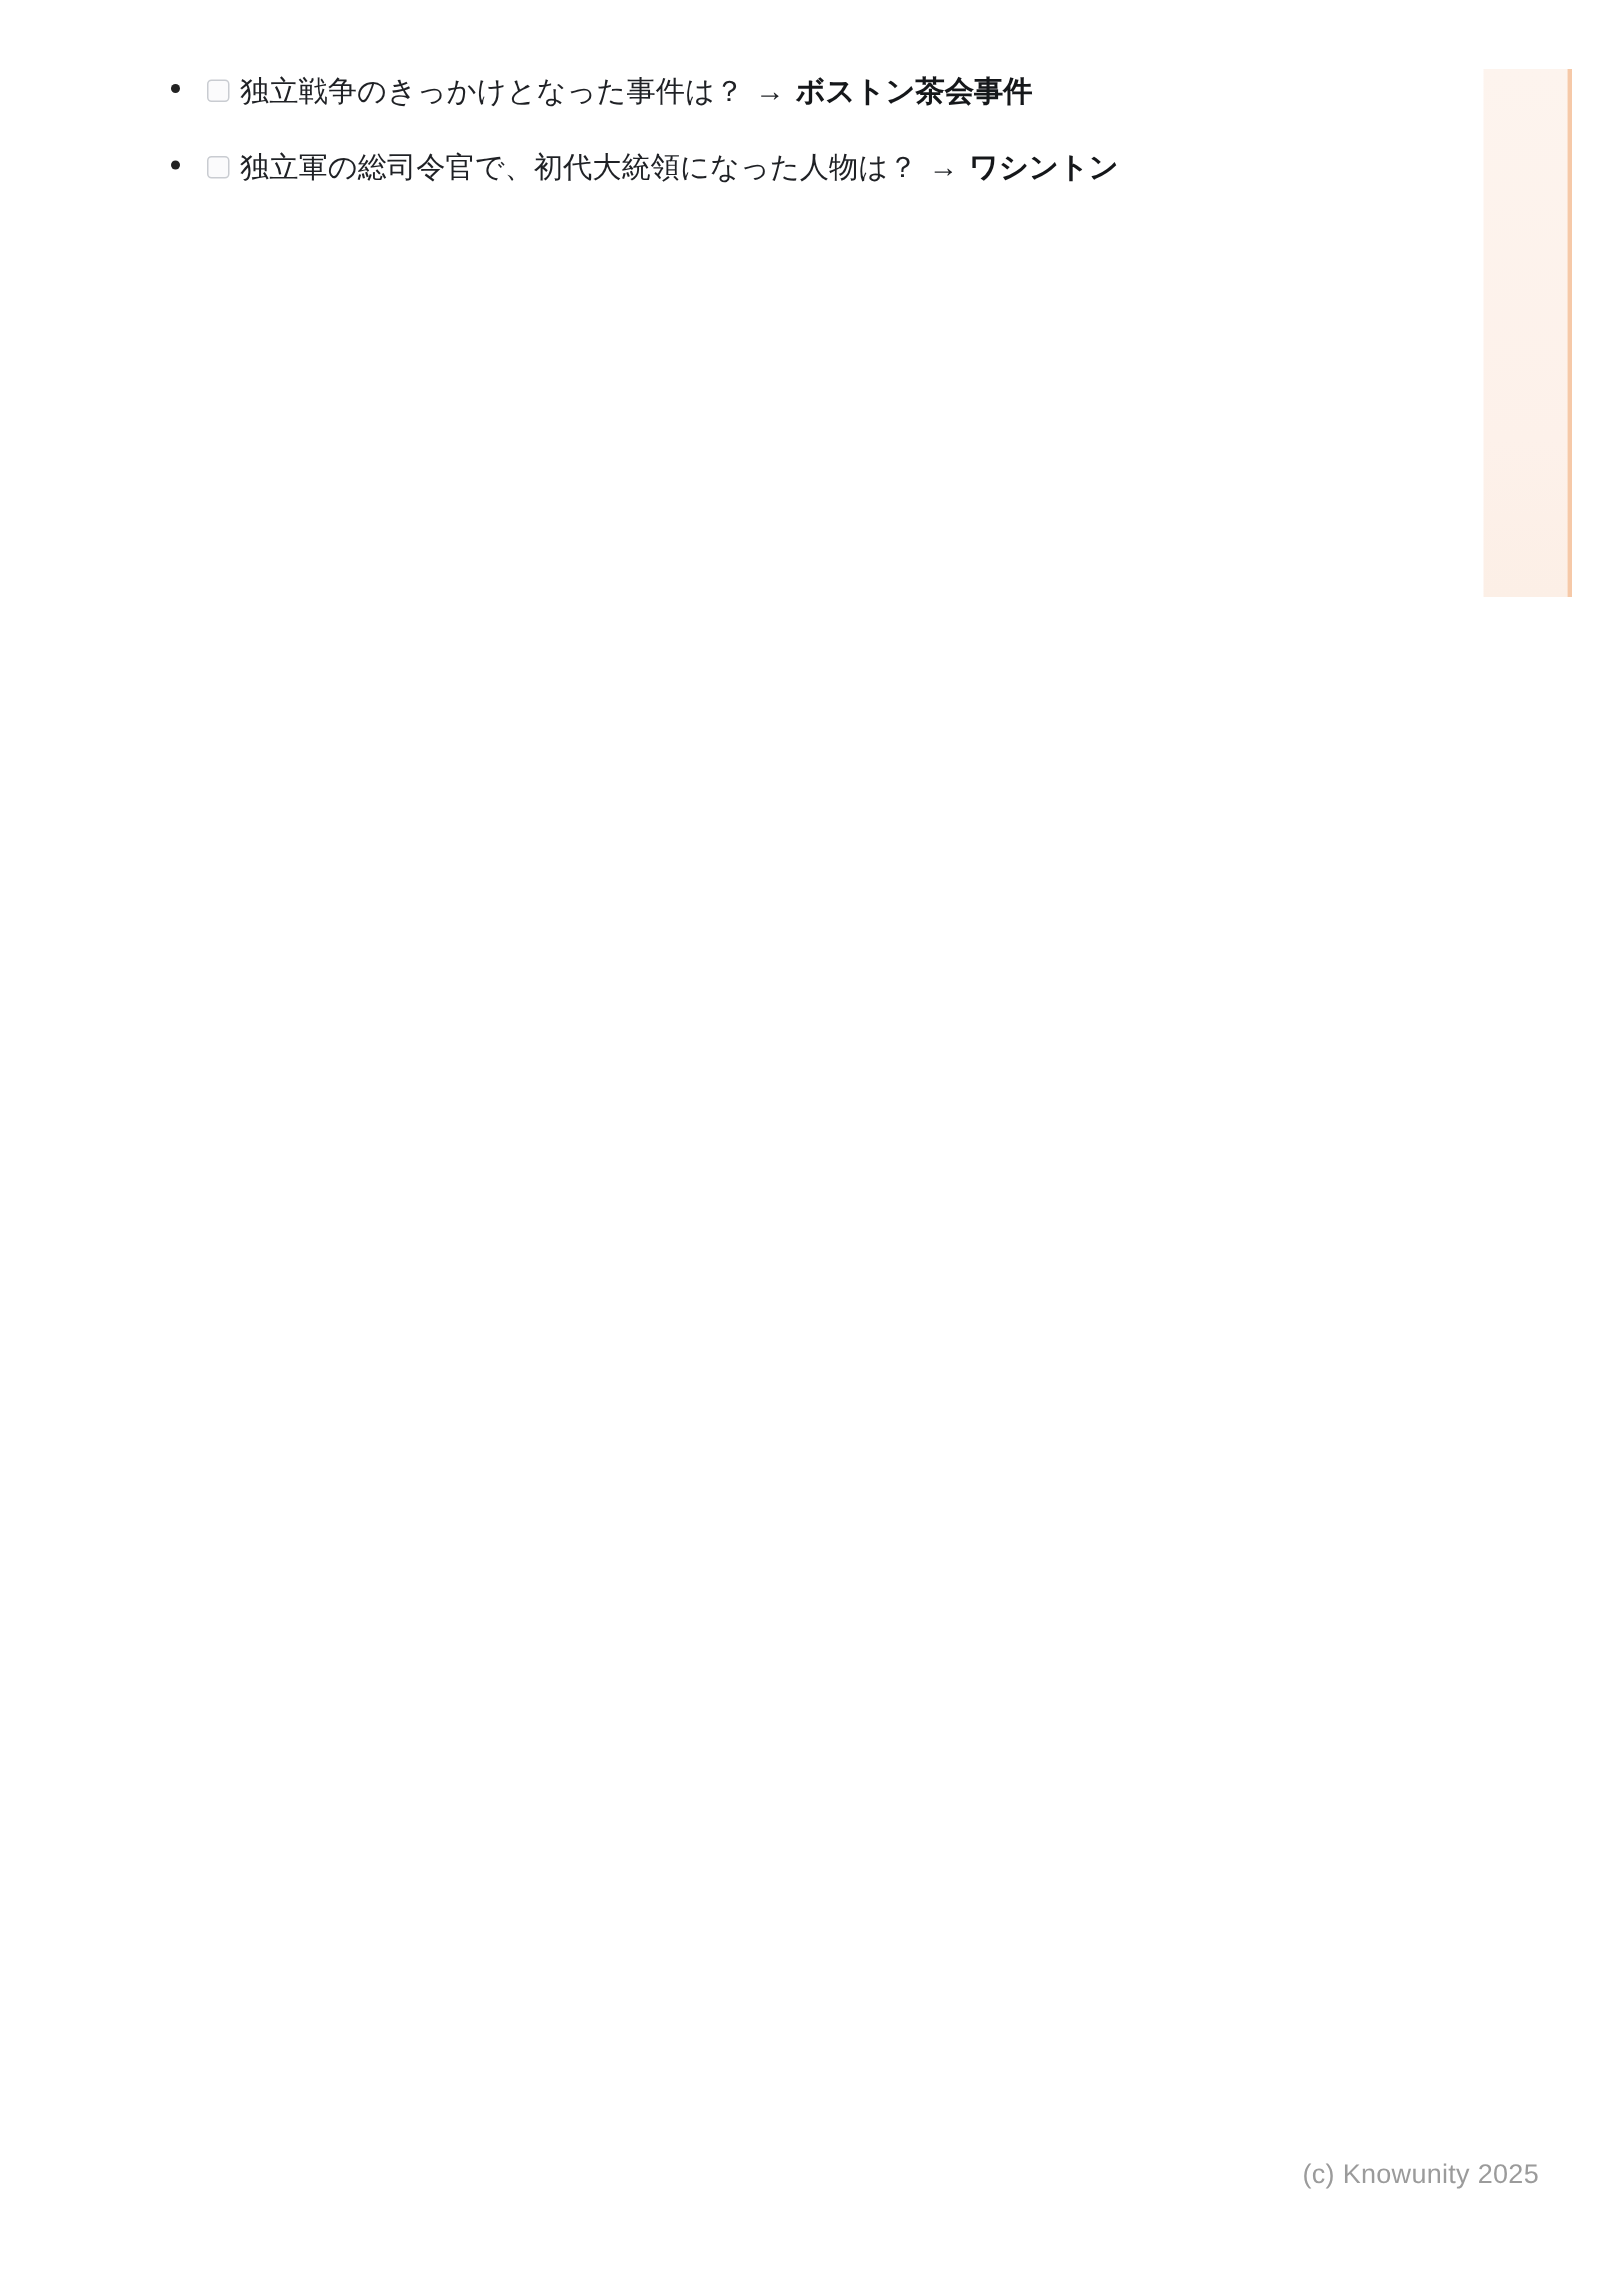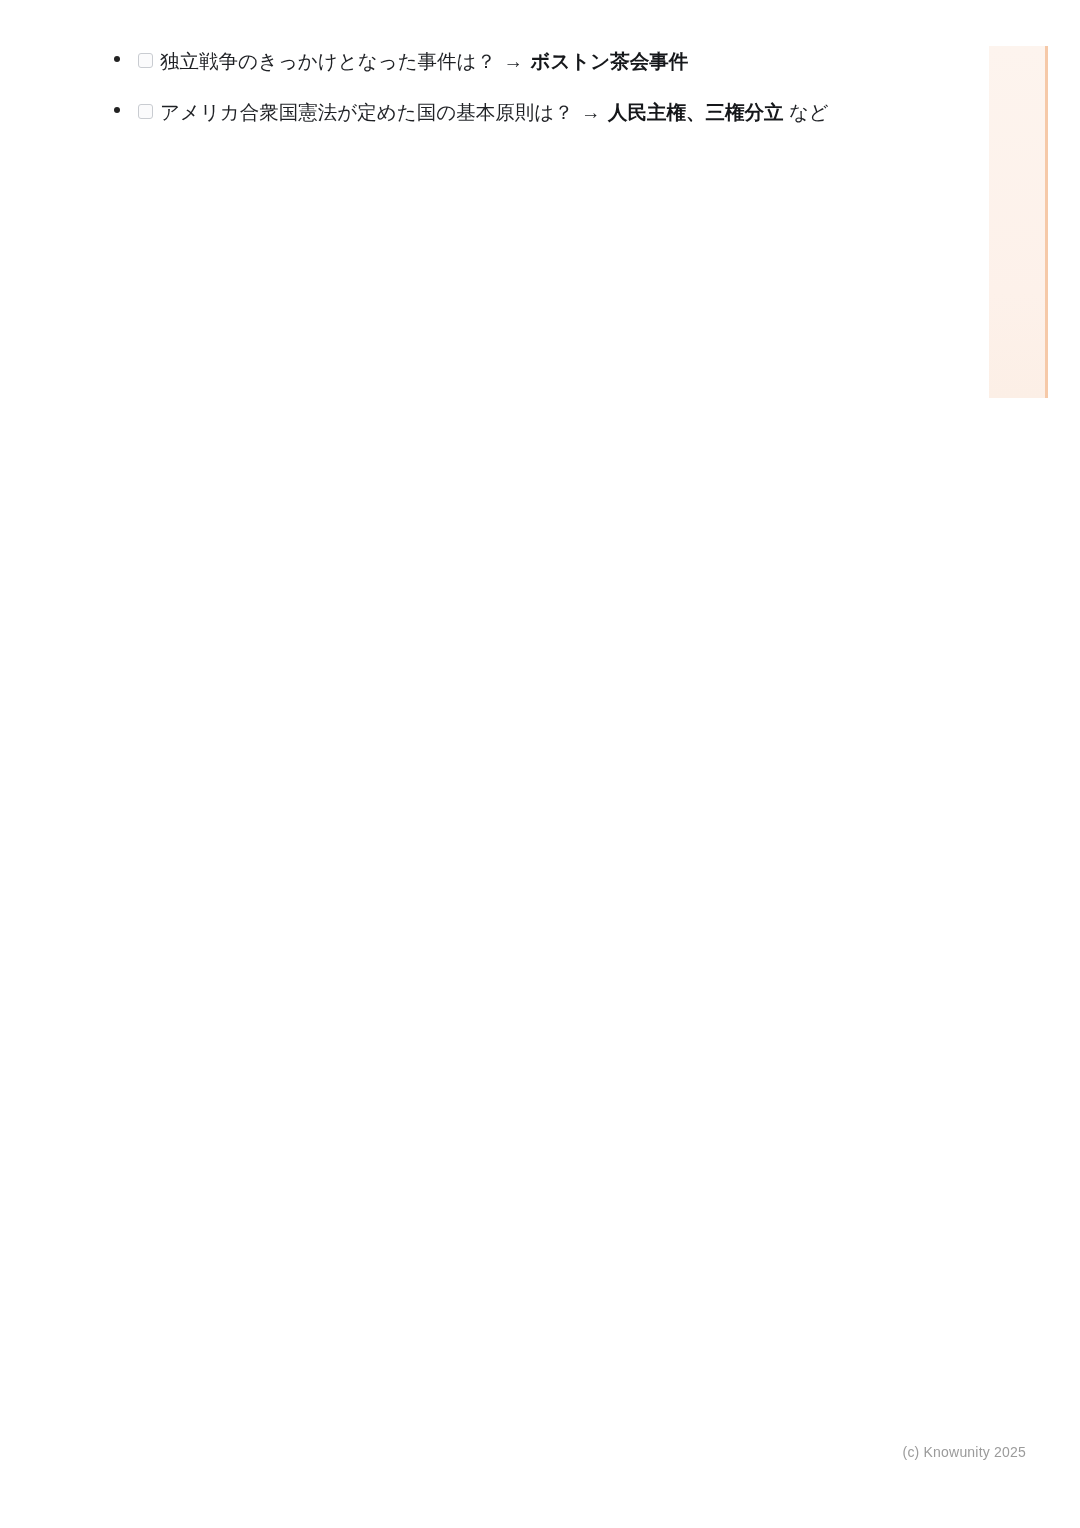--- a/index.html
+++ b/index.html
@@ -92,21 +92,21 @@
     color: #15171a;
   }
   .suffix {
     font-weight: 400;
   }
 
   .footer {
     position: absolute;
     right: 70px;
     bottom: 68px;
-    font-size: 14px;
+    font-size: 18px;
     color: #9b9b9b;
     letter-spacing: 0.2px;
   }
 </style>
 </head>
 <body>
 
 <div class="page">
 
   <div class="edge-strip"></div>
@@ -117,30 +117,30 @@
       <li class="check-item">
         <span class="bullet"></span>
         <span class="checkbox"></span>
         <span class="q-text">独立戦争のきっかけとなった事件は？</span>
         <span class="arrow">→</span>
         <span class="answer">ボストン茶会事件</span>
         <span class="suffix"></span>
       </li>
 
 
+      <li class="check-item">
+        <span class="bullet"></span>
+        <span class="checkbox"></span>
+        <span class="q-text">独立軍の総司令官で、初代大統領になった人物は？</span>
+        <span class="arrow">→</span>
+        <span class="answer">ワシントン</span>
+        <span class="suffix"></span>
+      </li>
 
 
 
-      <li class="check-item">
-        <span class="bullet"></span>
-        <span class="checkbox"></span>
-        <span class="q-text">アメリカ合衆国憲法が定めた国の基本原則は？</span>
-        <span class="arrow">→</span>
-        <span class="answer">人民主権、三権分立</span>
-        <span class="suffix">など</span>
-      </li>
 
     </ul>
   </div>
 
   <div class="footer">(c) Knowunity 2025</div>
 
 </div>
 
 </body></html>

